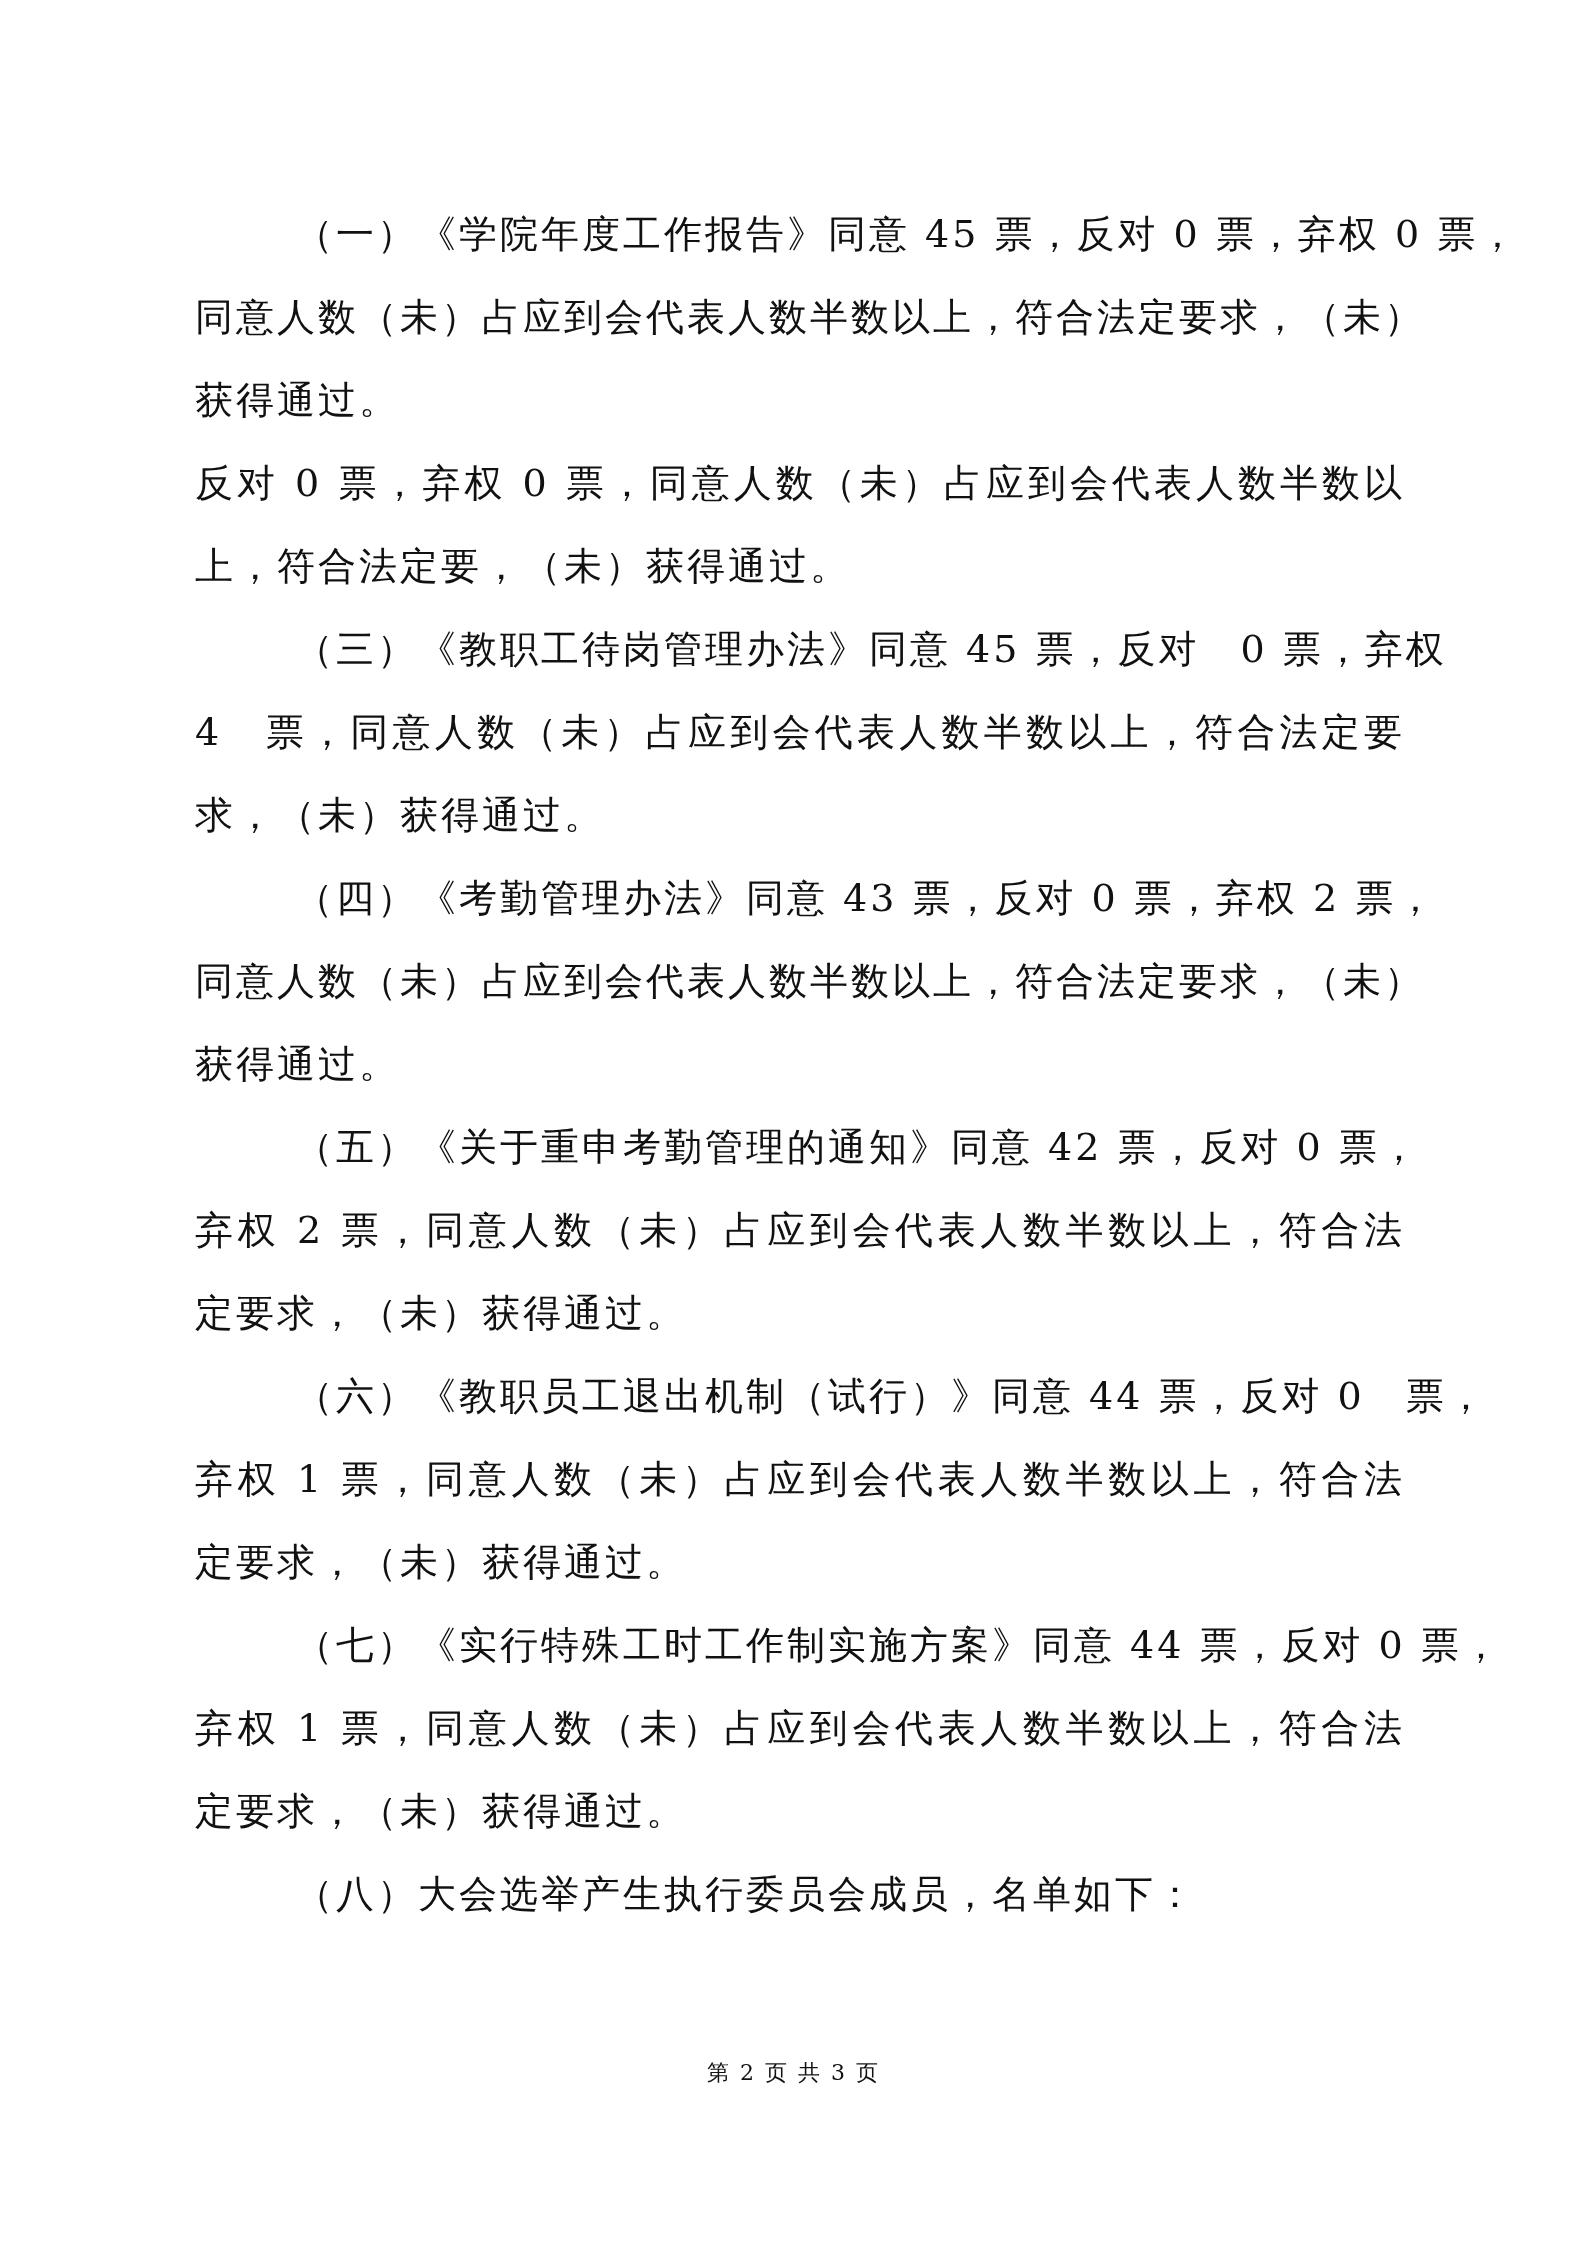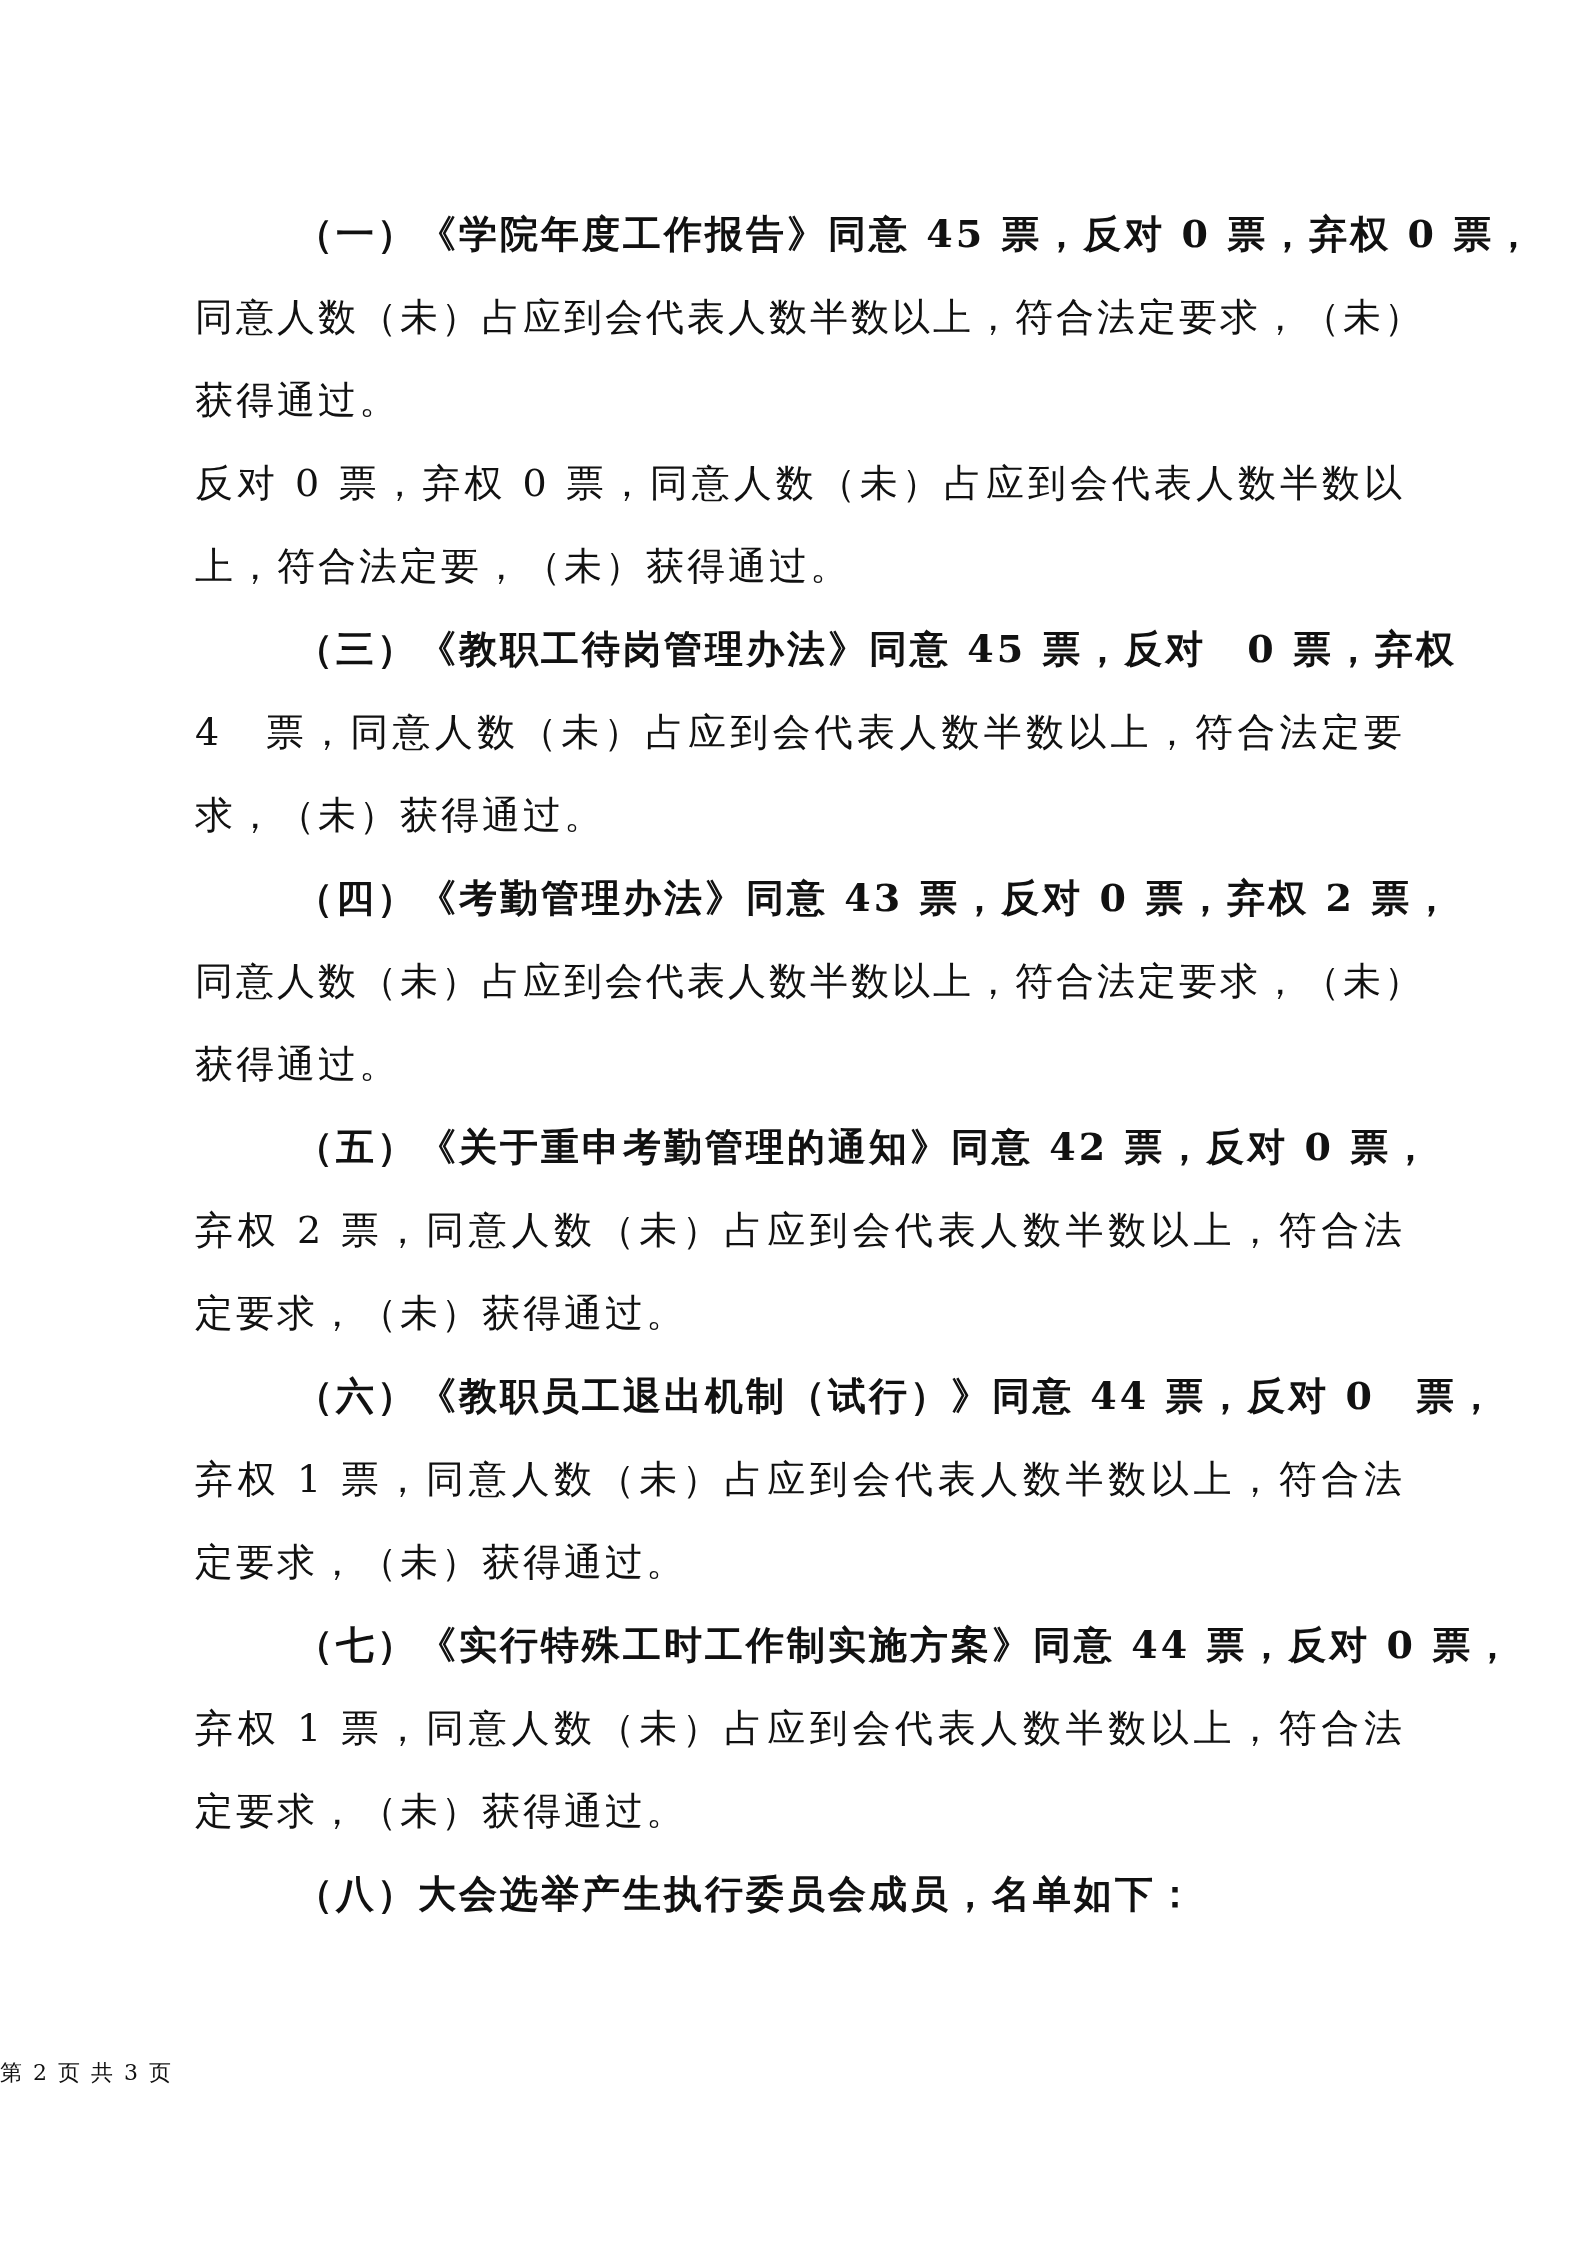--- a/index.html
+++ b/index.html
@@ -37,33 +37,33 @@
       height: 83px;
       line-height: 58px;
       font-size: 38px;
       letter-spacing: 3px;
       white-space: nowrap;
       text-align: justify;
       text-align-last: justify;
     }
     .line.first {
       padding-left: 100px;
-      font-weight: bold;
     }
     .line.last {
       text-align-last: left;
     }
     .para-8 .line.first {
       text-align-last: left;
     }
     .footer {
       position: absolute;
       left: 0;
       width: 1587px;
       top: 2058px;
+      text-align: center;
       font-size: 22px;
       letter-spacing: 2px;
       color: #111111;
     }
   </style>
 </head>
 <body>
 
 <div class="page">
   <div class="content">

